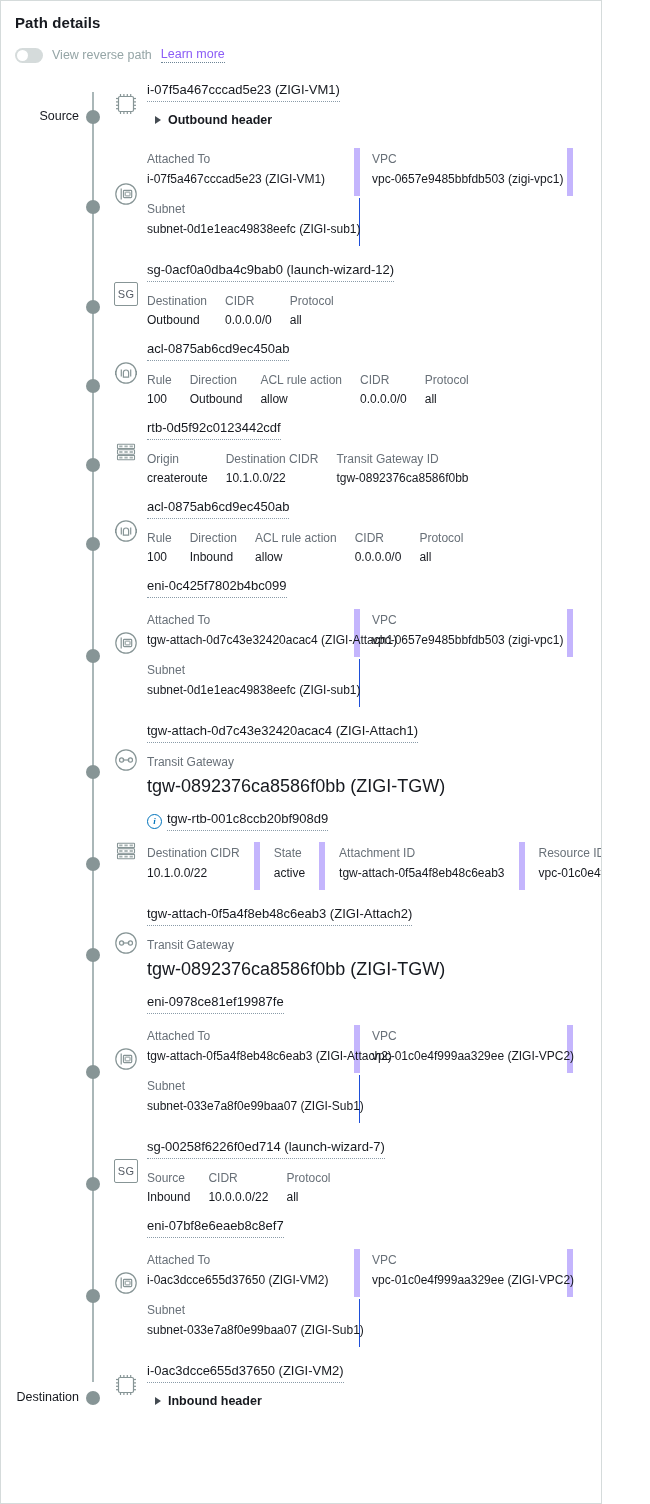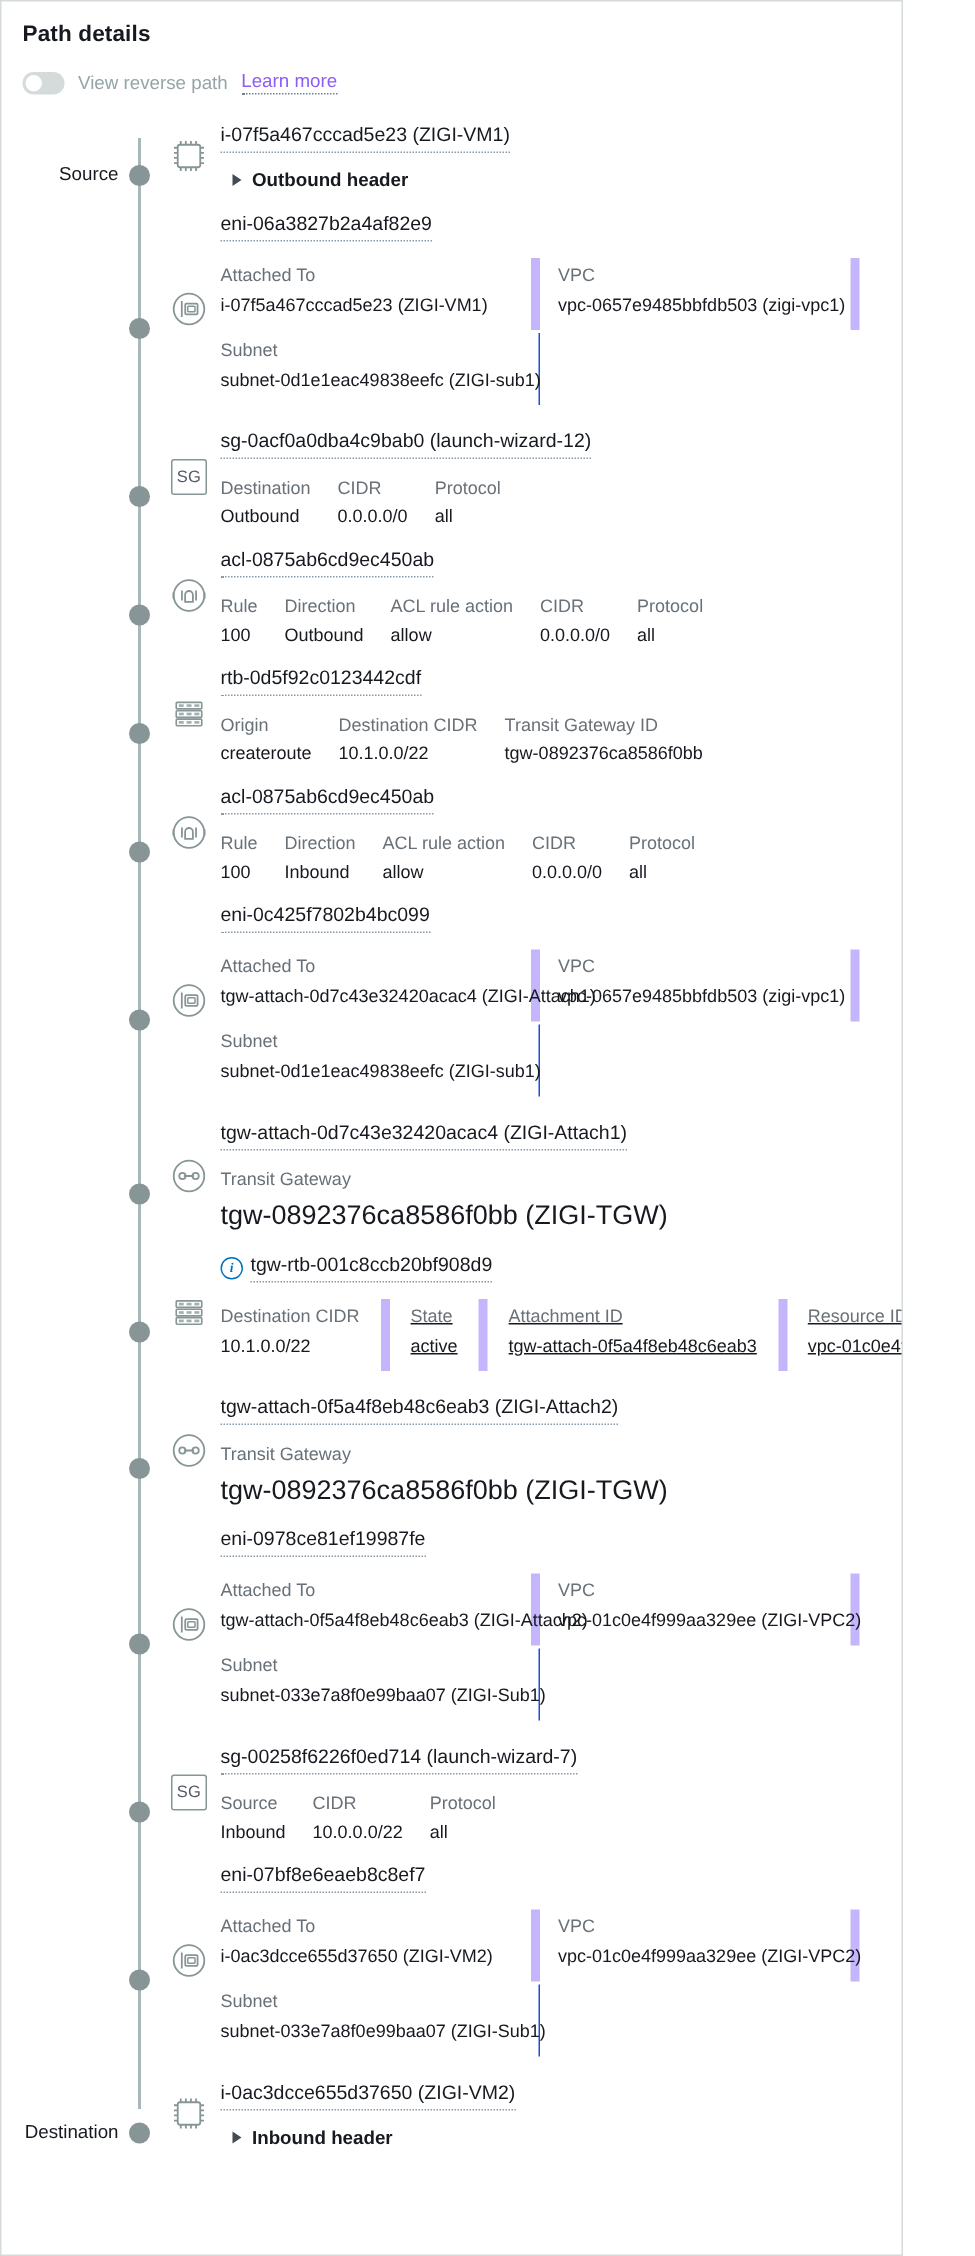--- a/index.html
+++ b/index.html
@@ -242,21 +242,21 @@
     color: #16191f;
     white-space: nowrap;
   }
   .attr-grid.two .attr { width: 50%; }
   .attr-grid.two .attr:nth-child(2) { padding-left: 12px; }
   .attr-grid.two .attr:nth-child(3) { padding-left: 0; }
 
   
   .attr-grid.four { flex-wrap: nowrap; }
   .attr-grid.four .attr { padding: 4px 14px 10px 0; }
-  .attr-grid.four .attr + .attr { padding-left: 14px; text-decoration: underline; }
+  .attr-grid.four .attr + .attr { padding-left: 14px; }
 
   
   .stack {
     margin-top: 10px;
   }
   .stack .k {
     font-size: 12px;
     color: #687078;
     margin-bottom: 7px;
   }
@@ -327,23 +327,20 @@
           </div>
           <div class="iconcell">
             <svg class="icon" viewBox="0 0 26 26">
               <circle cx="13" cy="13" r="10.2" fill="none" stroke="#879596" stroke-width="1.2"></circle>
               <line x1="8.2" y1="7.6" x2="8.2" y2="18.4" stroke="#879596" stroke-width="1.2"></line>
               <rect x="10.5" y="9.4" width="8.2" height="7.2" rx="0.8" fill="none" stroke="#879596" stroke-width="1.2"></rect>
               <rect x="12.2" y="11.1" width="4.8" height="3.8" rx="0.5" fill="none" stroke="#879596" stroke-width="1"></rect>
             </svg>
           </div>
           <div class="body">
-            <div class="res-title-wrap">
-              <span class="res-title">eni-06a3827b2a4af82e9</span>
-            </div>
             <div class="attr-grid two">
               <div class="attr">
                 <div class="k">Attached To</div>
                 <div class="v">i-07f5a467cccad5e23 (ZIGI-VM1)</div>
               </div>
               <div class="attr">
                 <div class="k">VPC</div>
                 <div class="v">vpc-0657e9485bbfdb503 (zigi-vpc1)</div>
               </div>
               <div class="attr">

